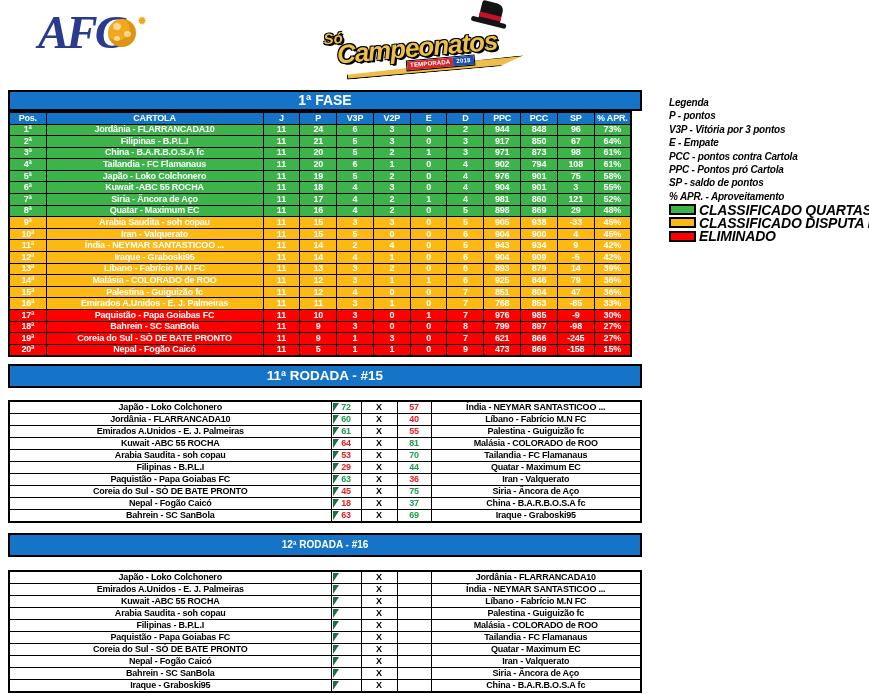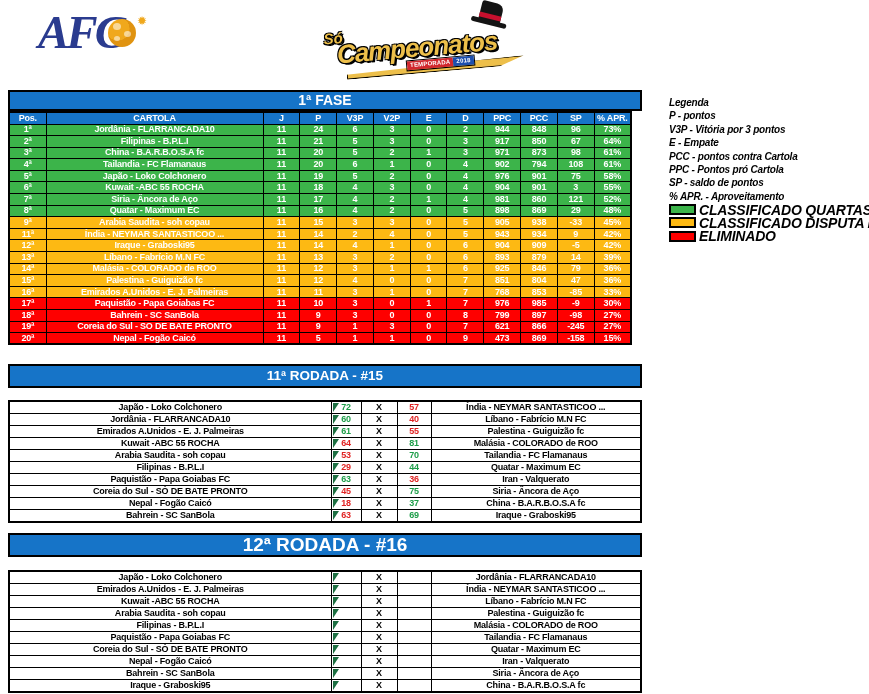--- a/index.html
+++ b/index.html
@@ -44,21 +44,21 @@
   .sc-banner .red  { background:var(--season-red,#d1282e); }
   .sc-banner .blue { background:var(--season-blue,#1d4fae); }
 
   
   .bar {
     position:absolute; left:8px; width:634px; background:var(--header-blue,#1674c8);
     border:2px solid #000; color:#fff; font-weight:bold; text-align:center;
   }
   #phase-bar  { top:90px;  height:21px; font-size:14px; line-height:17px; }
   #round0-bar { top:364px; height:24px; font-size:13.5px; line-height:20px; }
-  #round1-bar { top:533px; height:24px; font-size:19px; line-height:20px; }
+  #round1-bar { top:533px; height:24px; font-size:10px; line-height:20px; }
 
   
   #standings { position:absolute; left:8px; top:111px; width:622px; border-collapse:collapse; table-layout:fixed; border:2px solid #000; }
   #standings th {
     background:var(--header-blue,#1674c8); color:#fff; font-size:9px; font-weight:bold;
     border:1px solid #000; height:12px; padding:0; letter-spacing:-0.2px; overflow:hidden; white-space:nowrap;
   }
   #standings td {
     font-size:9px; font-weight:bold; color:#fff; text-align:center; height:11.6px; line-height:1;
     border:1px solid #000; padding:0 1px; letter-spacing:-0.2px; overflow:hidden; white-space:nowrap;
@@ -273,20 +273,34 @@
         <td>3</td>
         <td>3</td>
         <td>0</td>
         <td>5</td>
         <td>905</td>
         <td>938</td>
         <td>-33</td>
         <td>45%</td>
       </tr>
       <tr class="zone-gold">
+        <td>10ª</td>
+        <td>Iran - Valquerato</td>
+        <td>11</td>
+        <td>15</td>
+        <td>5</td>
+        <td>0</td>
+        <td>0</td>
+        <td>6</td>
+        <td>904</td>
+        <td>900</td>
+        <td>4</td>
+        <td>45%</td>
+      </tr>
+      <tr class="zone-gold">
         <td>11ª</td>
         <td>Índia - NEYMAR SANTASTICOO ...</td>
         <td>11</td>
         <td>14</td>
         <td>2</td>
         <td>4</td>
         <td>0</td>
         <td>5</td>
         <td>943</td>
         <td>934</td>

